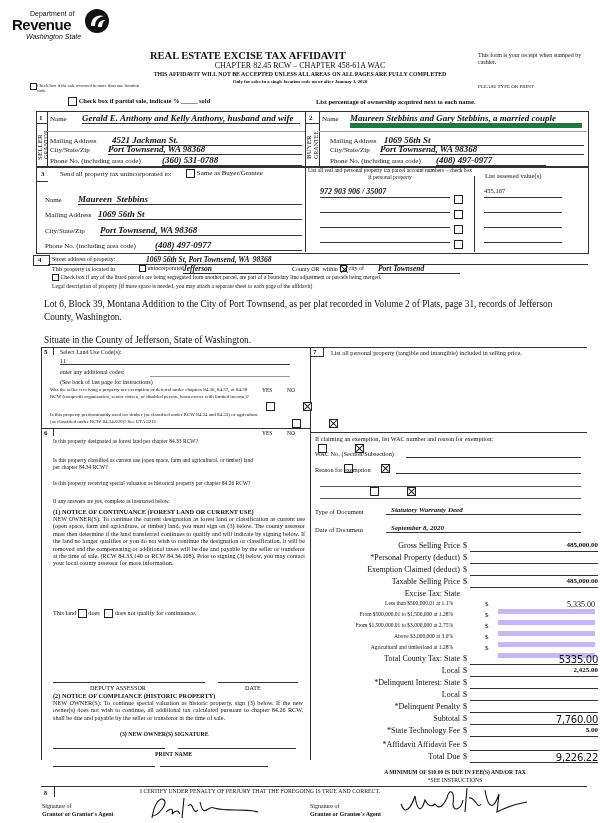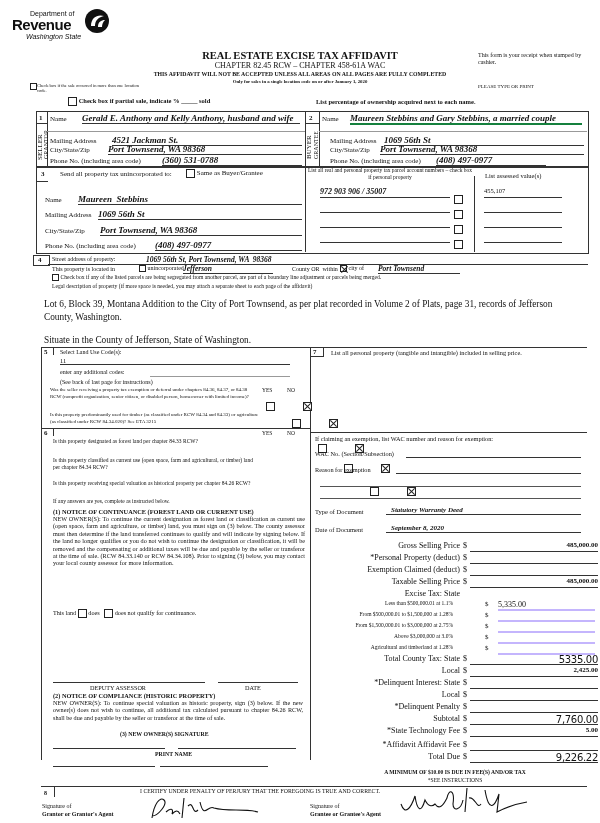--- a/index.html
+++ b/index.html
@@ -18,40 +18,40 @@
   .num{position:absolute;font-size:7px;font-weight:bold;}
   .vert{position:absolute;font-size:7px;writing-mode:vertical-rl;transform:rotate(180deg);text-align:center;line-height:8px;}
   .hand{font-family:"DejaVu Sans",sans-serif;font-size:10px;letter-spacing:-0.3px;}
   .taxrow{position:absolute;left:310px;width:290px;height:12px;font-size:8px;}
   .taxrow .tl{position:absolute;right:140px;text-align:right;white-space:nowrap;}
   .taxrow .ds{position:absolute;left:153px;}
   .taxrow .tv{position:absolute;left:160px;width:128px;border-bottom:1px solid #333;text-align:right;height:10px;}
   .smrow{position:absolute;left:310px;width:290px;height:10px;font-size:5.5px;}
   .smrow .tl{position:absolute;right:147px;text-align:right;white-space:nowrap;}
   .smrow .ds{position:absolute;left:175px;font-size:7px;}
-  .smrow .tv{position:absolute;left:188px;width:97px;border-bottom:2px solid #c4b5fd;text-align:left;height:9px;font-size:8px;}
+  .smrow .tv{position:absolute;left:188px;width:97px;border-bottom:5px solid #c4b5fd;text-align:right;height:9px;font-size:8px;}
 </style>
 </head>
 <body>
 
 
 
 
 <div class="abs" style="left:12px;top:8px;width:100px;height:36px;">
   <span class="abs sans" style="left:18px;top:2px;font-size:7px;">Department of</span>
   <span class="abs sans b" style="left:0;top:8px;font-size:15px;letter-spacing:-0.5px;">Revenue</span>
   <span class="abs sans" style="left:14px;top:25px;font-size:7px;font-style:italic;">Washington State</span>
   <svg class="abs" style="left:72px;top:0px;" width="26" height="26" viewBox="0 0 26 26">
     <circle cx="13" cy="13" r="12" fill="#111"></circle>
     <path d="M7 18 C7 9 14 6 20 8 C15 9 11 12 11 18 Z" fill="#fff"></path>
     <path d="M14 19 C14 14 17 12 21 12 C19 14 18 16 18 19 Z" fill="#fff"></path>
   </svg>
 </div>
 
-<div class="abs b" style="left:150px;top:50px;width:300px;text-align:center;font-size:10.5px;">REAL ESTATE EXCISE TAX AFFIDAVIT</div>
+<div class="abs b" style="left:150px;top:50px;width:300px;text-align:left;font-size:10.5px;">REAL ESTATE EXCISE TAX AFFIDAVIT</div>
 <div class="abs" style="left:150px;top:61px;width:300px;text-align:center;font-size:8px;">CHAPTER 82.45 RCW – CHAPTER 458-61A WAC</div>
 <div class="abs b" style="left:90px;top:71px;width:420px;text-align:center;font-size:5.8px;">THIS AFFIDAVIT WILL NOT BE ACCEPTED UNLESS ALL AREAS ON ALL PAGES ARE FULLY COMPLETED</div>
 <div class="abs b" style="left:150px;top:79px;width:300px;text-align:center;font-size:4.8px;">Only for sales in a single location code on or after January 1, 2020</div>
 <div class="abs" style="left:478px;top:52px;width:110px;font-size:6px;line-height:7px;">This form is your receipt when stamped by cashier.</div>
 <div class="abs" style="left:478px;top:84px;font-size:5px;">PLEASE TYPE OR PRINT</div>
 
 <div class="abs" style="left:37px;top:83px;width:110px;font-size:4.5px;line-height:5px;">
   <span class="cb" style="width:5px;height:5px;position:absolute;left:-7px;top:0;"></span>
   <span>Check box if the sale occurred in more than one location code.</span>
 </div>
@@ -79,21 +79,21 @@
 <span class="abs val" style="left:112px;top:135px;width:190px;border-bottom:1px solid #333;">4521 Jackman St.</span>
 <span class="abs lbl" style="left:50px;top:146px;">City/State/Zip</span>
 <span class="abs val" style="left:108px;top:144px;width:194px;border-bottom:1px solid #333;">Port Townsend, WA 98368</span>
 <span class="abs lbl" style="left:50px;top:157px;">Phone No. (including area code)</span>
 <span class="abs val" style="left:162px;top:155px;width:140px;border-bottom:1px solid #333;">(360) 531-0788</span>
 
 <span class="num" style="left:309px;top:114px;">2</span>
 <span class="vert" style="left:305px;top:132px;height:30px;">BUYER</span>
 <span class="vert" style="left:312px;top:128px;height:34px;font-size:6px;">GRANTEE</span>
 <span class="abs lbl" style="left:322px;top:115px;">Name</span>
-<span class="abs val" style="left:350px;top:113px;width:232px;border-bottom:2px solid #15803d;white-space:nowrap;">Maureen Stebbins and Gary Stebbins, a married couple</span>
+<span class="abs val" style="left:350px;top:113px;width:232px;border-bottom:5px solid #15803d;white-space:nowrap;">Maureen Stebbins and Gary Stebbins, a married couple</span>
 <div class="hl" style="left:319px;top:131px;width:268px;background:#999;"></div>
 <span class="abs lbl" style="left:330px;top:137px;">Mailing Address</span>
 <span class="abs val" style="left:384px;top:135px;width:200px;border-bottom:1px solid #333;">1069 56th St</span>
 <span class="abs lbl" style="left:330px;top:146px;">City/State/Zip</span>
 <span class="abs val" style="left:380px;top:144px;width:204px;border-bottom:1px solid #333;">Port Townsend, WA 98368</span>
 <span class="abs lbl" style="left:330px;top:157px;">Phone No. (including area code)</span>
 <span class="abs val" style="left:436px;top:155px;width:110px;border-bottom:1px solid #333;">(408) 497-0977</span>
 
 
 <div class="box" style="left:36px;top:166px;width:551px;height:86px;"></div>

